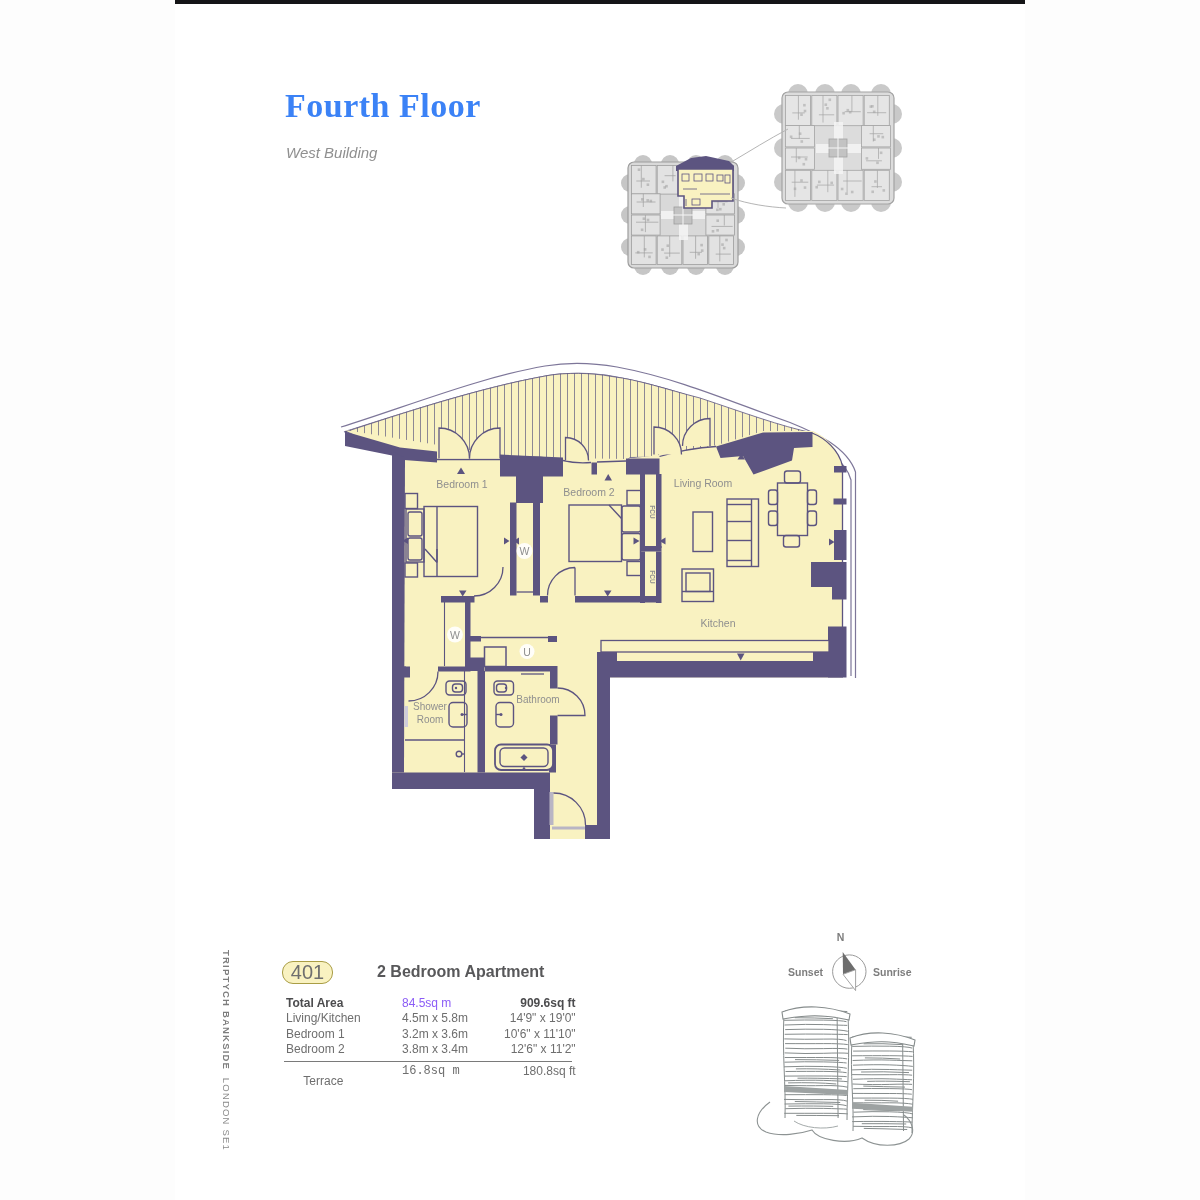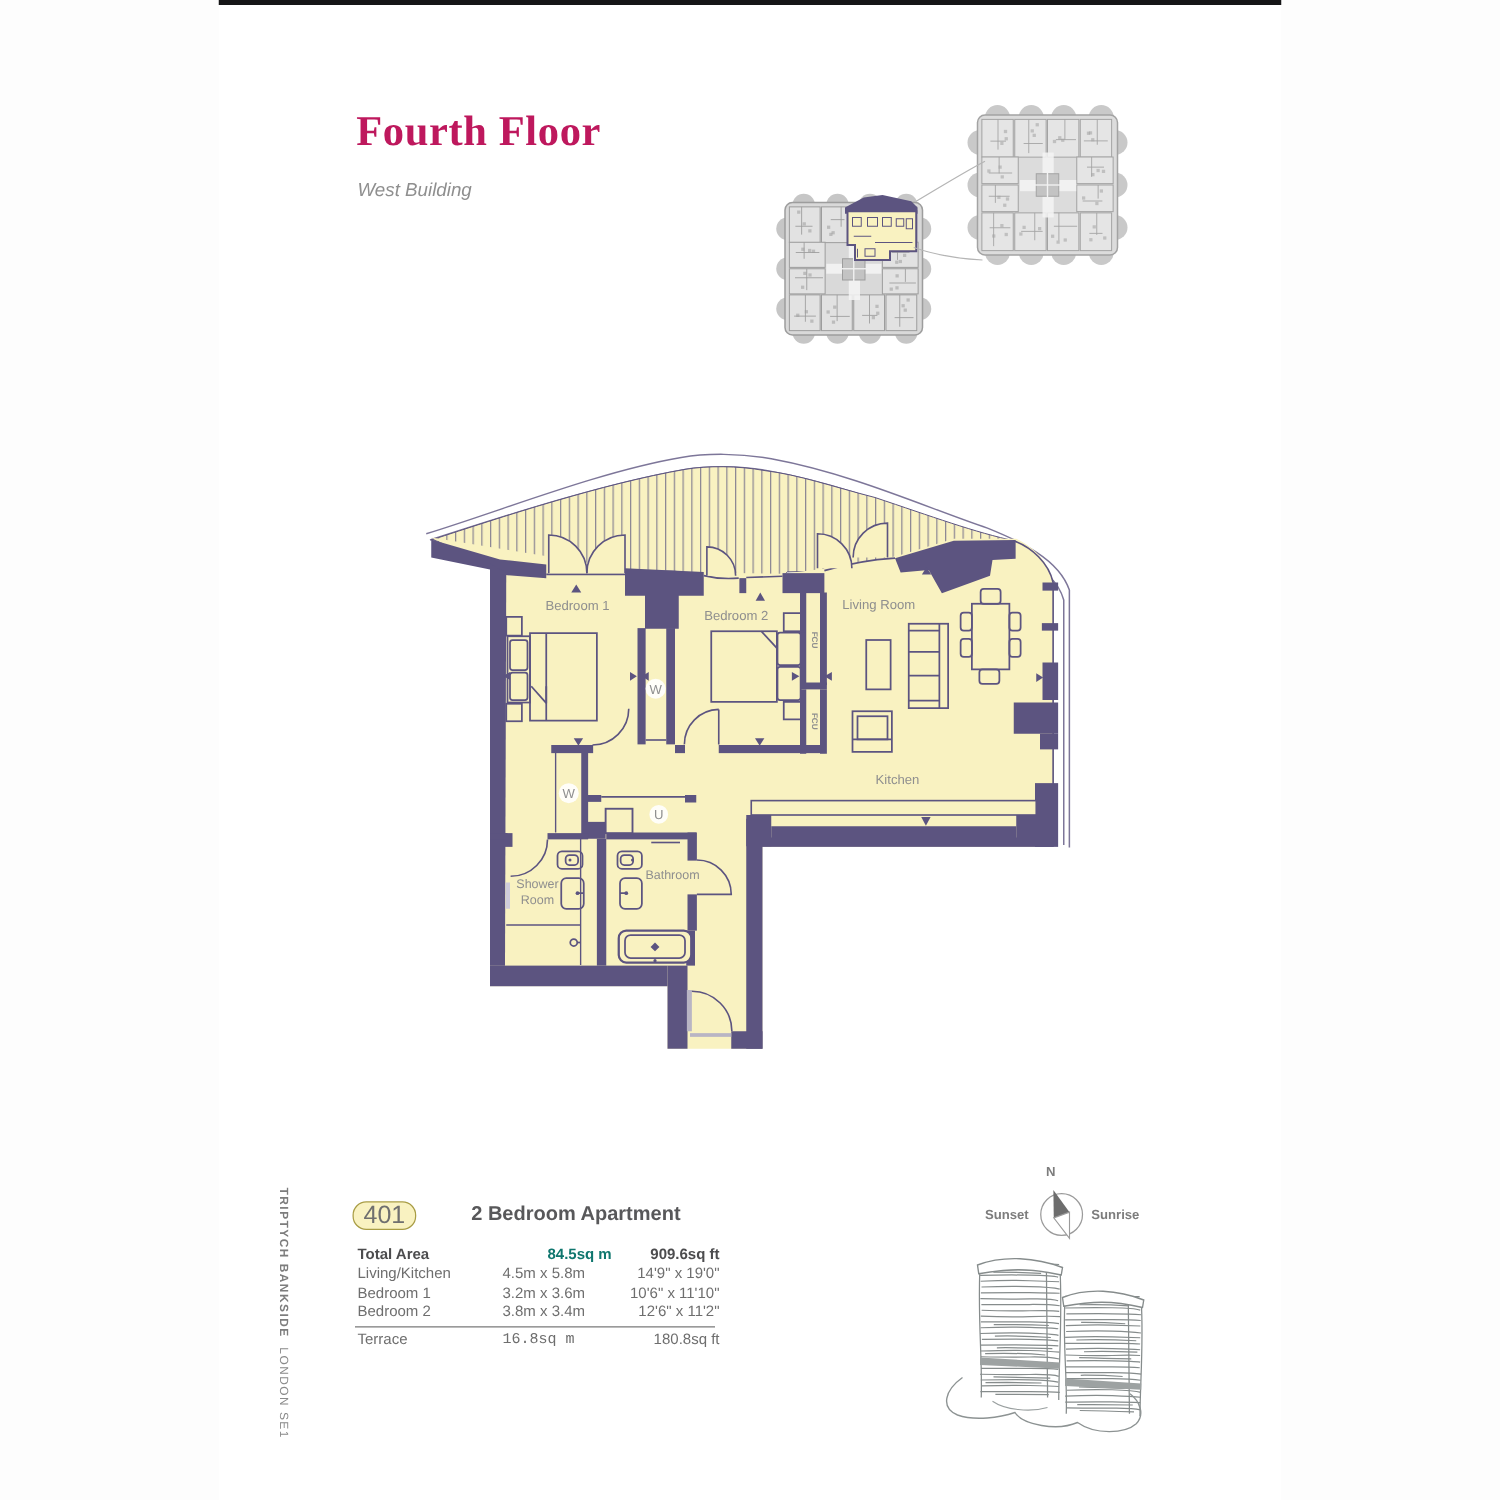--- a/index.html
+++ b/index.html
@@ -7,21 +7,21 @@
   #topbar{position:absolute;left:175px;top:0;width:850px;height:4px;background:#151517;}
   .abs{position:absolute;}
 </style>
 </head>
 <body>
 
 <div id="page"></div>
 
 <div id="topbar"></div>
 
-<div class="abs" style="left:285px;top:87px;font-family:'Liberation Serif',serif;font-weight:bold;font-size:34px;color:#be185d;letter-spacing:0.5px;">Fourth Floor</div>
+<div class="abs" style="left:285px;top:87px;font-family:'Liberation Serif',serif;font-weight:bold;font-size:34px;color:#3b82f6;letter-spacing:0.5px;">Fourth Floor</div>
 
 <div class="abs" style="left:286px;top:144px;font-size:15px;color:#8f8f8f;font-style:italic;">West Building</div>
 
 <svg class="abs" style="left:0;top:0" width="1200" height="1200" viewBox="0 0 1200 1200">
 <defs>
 <pattern id="hatch" width="7" height="12" patternUnits="userSpaceOnUse">
   <rect width="7" height="12" fill="#f9f2c1"></rect>
   <line x1="0.5" y1="0" x2="0.5" y2="12" stroke="#8d8894" stroke-width="1"></line>
 </pattern>
 </defs>
@@ -593,24 +593,24 @@
 
 <div class="abs" style="left:282px;top:961px;width:49px;height:21px;border:1.6px solid #a99d45;border-radius:11px;background:#f9f2c1;text-align:center;line-height:21px;font-size:20px;color:#6f6f6f;">401</div>
 <div class="abs" style="left:339px;top:963px;font-size:16px;font-weight:bold;color:#58585a;margin-left:38px;">2 Bedroom Apartment</div>
 
 <div class="abs" style="left:286px;top:996px;font-size:12px;color:#6e6e6e;line-height:15.4px;white-space:nowrap;">
 <div style="position:absolute;left:0;top:0;">
 <div style="font-weight:bold;color:#4c4c4e;">Total Area</div>
 <div>Living/Kitchen</div>
 <div>Bedroom 1</div>
 <div>Bedroom 2</div>
-<div style="margin-top:6px;">Terrace</div>
+<div style="margin-top:16px;text-align:center;">Terrace</div>
 </div>
 <div style="position:absolute;left:116px;top:0;">
-<div style="font-weight:bold;color:#0f766e;margin-left:36px;">84.5sq m</div>
+<div style="font-weight:normal;color:#8b5cf6;">84.5sq m</div>
 <div>4.5m x 5.8m</div>
 <div>3.2m x 3.6m</div>
 <div>3.8m x 3.4m</div>
 <div style="margin-top:6px;font-family:Liberation Mono, monospace;">16.8sq m</div>
 </div>
 <div style="position:absolute;left:218px;top:0;text-align:right;">
 <div style="font-weight:bold;color:#4c4c4e;">909.6sq ft</div>
 <div>14'9" x 19'0"</div>
 <div>10'6" x 11'10"</div>
 <div>12'6" x 11'2"</div>

